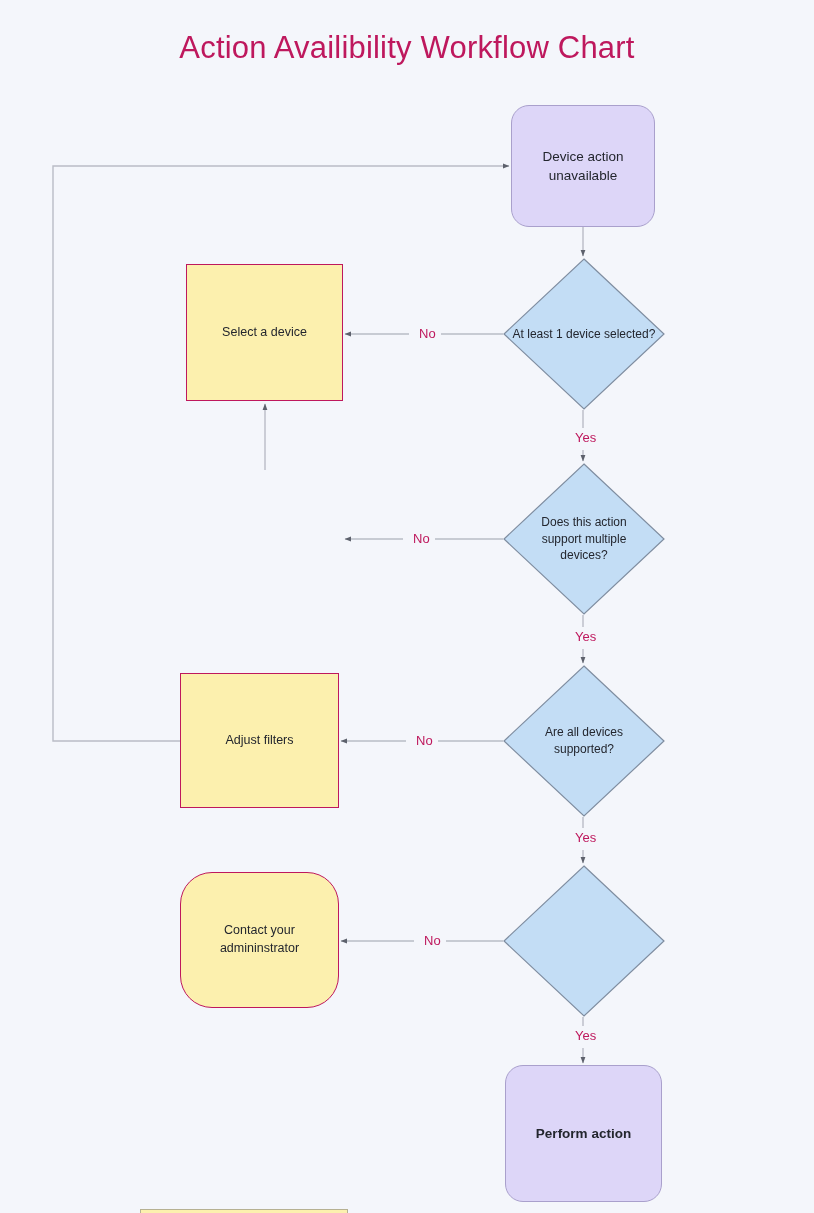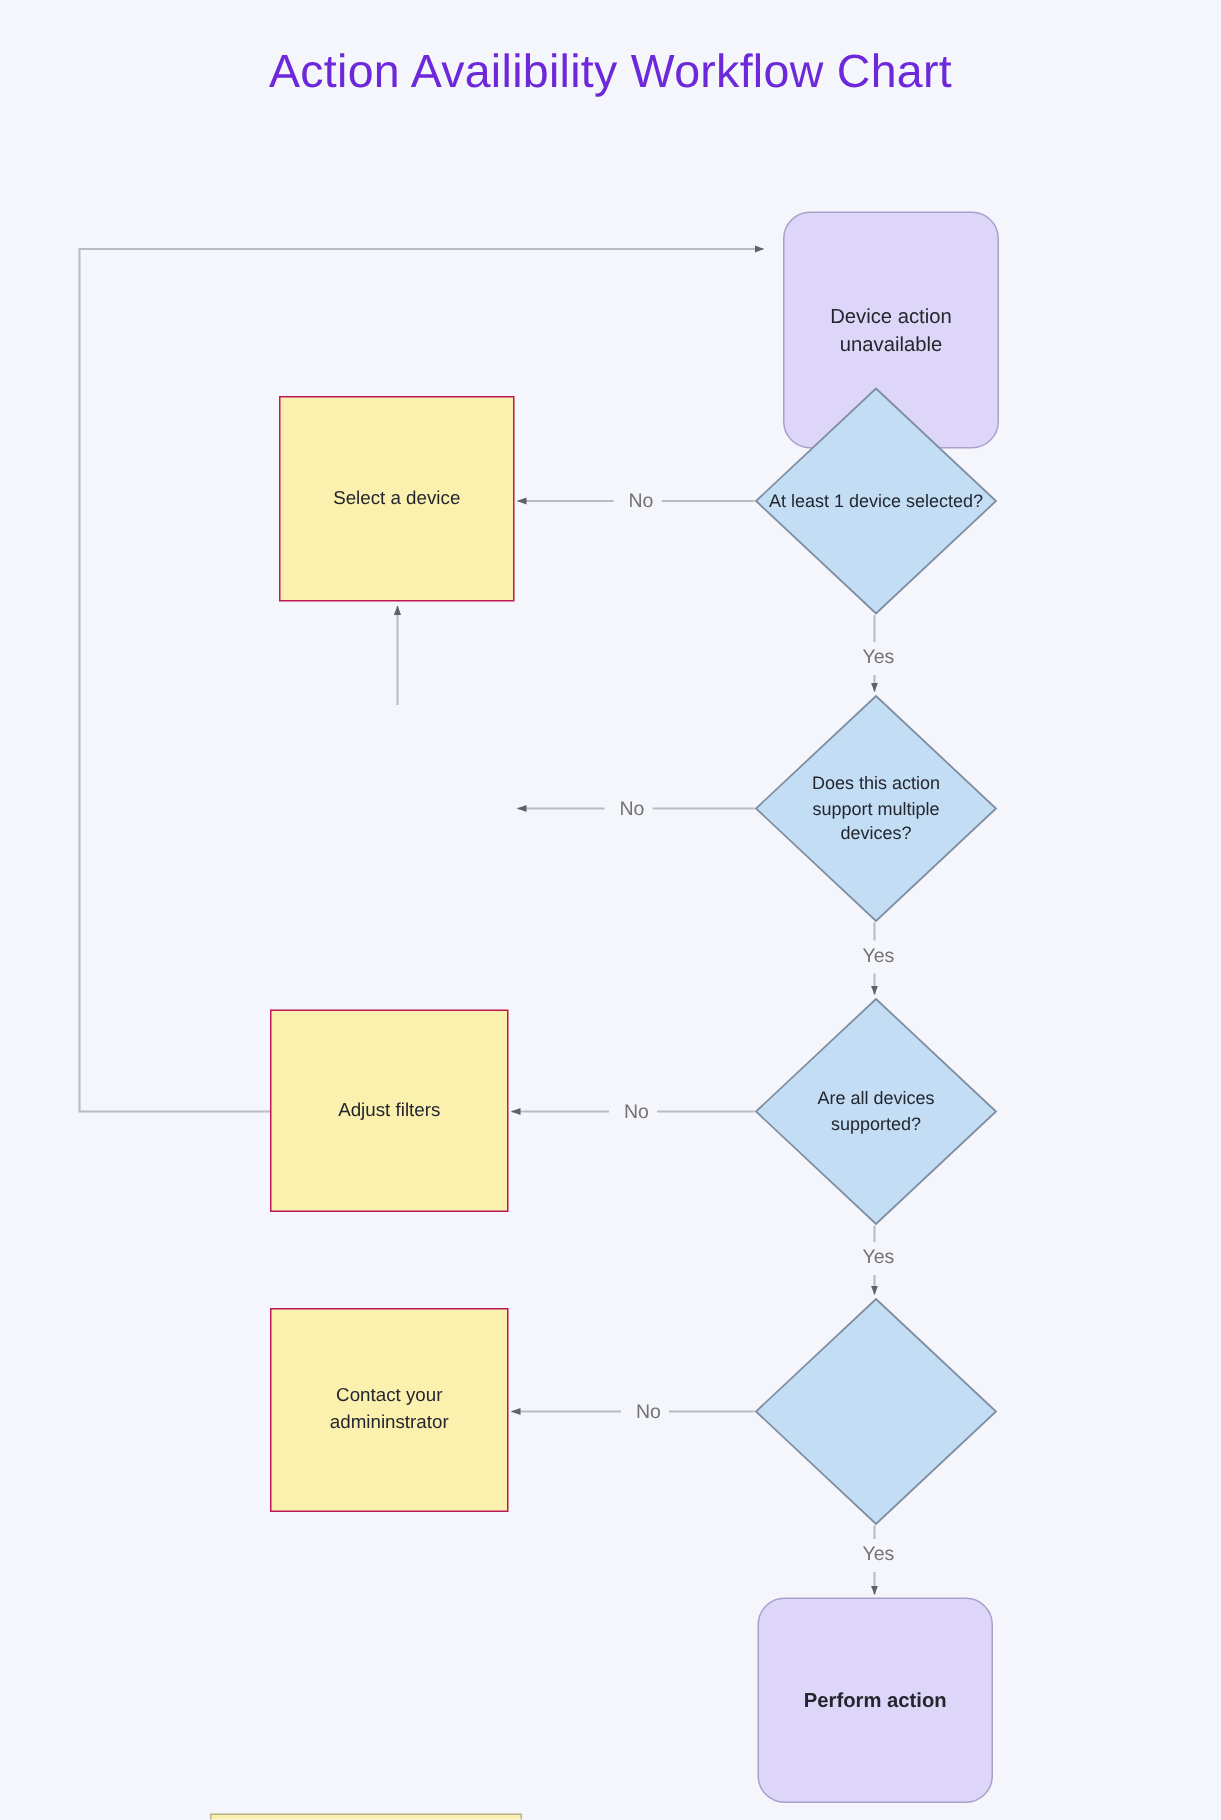--- a/index.html
+++ b/index.html
@@ -21,21 +21,21 @@
     height: 1213px;
   }
   .title {
     position: absolute;
     left: 0;
     top: 30px;
     width: 814px;
     text-align: center;
     font-size: 31px;
     font-weight: 400;
-    color: #6d28d9;
+    color: #be185d;
     letter-spacing: 0.2px;
   }
   svg.edges {
     position: absolute;
     left: 0; top: 0;
     width: 814px;
     height: 1213px;
     pointer-events: none;
   }
   .node {
@@ -72,21 +72,21 @@
   }
   .diamond-label {
     position: relative;
     z-index: 2;
     padding: 0 8px;
     font-size: 12px;
     line-height: 1.38;
   }
   .edge-label {
     position: absolute;
-    color: #737373;
+    color: #be185d;
     font-size: 13px;
     background: #f4f6fb;
     padding: 0 5px;
     line-height: 16px;
     white-space: nowrap;
   }
   .bottom-stub {
     position: absolute;
     left: 140px;
     top: 1209px;
@@ -137,21 +137,21 @@
       <path d="M583,850 L583,863" marker-end="url(#arrow)"></path>
 
       <path d="M503,941 L446,941"></path>
       <path d="M414,941 L341,941" marker-end="url(#arrow)"></path>
 
       <path d="M583,1017 L583,1026"></path>
       <path d="M583,1048 L583,1063" marker-end="url(#arrow)"></path>
     </g>
   </svg>
 
-  <div class="node node-terminal" style="left:522px; top:105px; width:144px; height:158px;margin-top:36px;">
+  <div class="node node-terminal" style="left:511px; top:105px; width:144px; height:122px;">
     <span>Device action unavailable</span>
   </div>
 
   <div class="node node-decision" style="left:503px; top:258px; width:162px; height:152px;">
     <svg class="diamond-shape" viewBox="0 0 162 152" preserveAspectRatio="none">
       <polygon points="81,1 161,76 81,151 1,76" fill="#c3ddf5" stroke="#7f8da0" stroke-width="1.2"></polygon>
     </svg>
     <span class="diamond-label">At least 1 device selected?</span>
   </div>
 
@@ -177,21 +177,21 @@
   <div class="node node-process" style="left:180px; top:673px; width:159px; height:135px;">
     <span>Adjust filters</span>
   </div>
 
   <div class="node node-decision" style="left:503px; top:865px; width:162px; height:152px;">
     <svg class="diamond-shape" viewBox="0 0 162 152" preserveAspectRatio="none">
       <polygon points="81,1 161,76 81,151 1,76" fill="#c3ddf5" stroke="#7f8da0" stroke-width="1.2"></polygon>
     </svg>
   </div>
 
-  <div class="node node-process" style="left:180px; top:872px; width:159px; height:136px;">
+  <div class="node node-process" style="left:180px; top:872px; width:159px; height:136px;border-radius:32px;">
     <span>Contact your admininstrator</span>
   </div>
 
   <div class="node node-terminal" style="left:505px; top:1065px; width:157px; height:137px;font-weight:bold;">
     <span>Perform action</span>
   </div>
 
   <div class="edge-label" style="left:414px; top:326px;">No</div>
   <div class="edge-label" style="left:570px; top:430px;">Yes</div>
   <div class="edge-label" style="left:408px; top:531px;">No</div>

